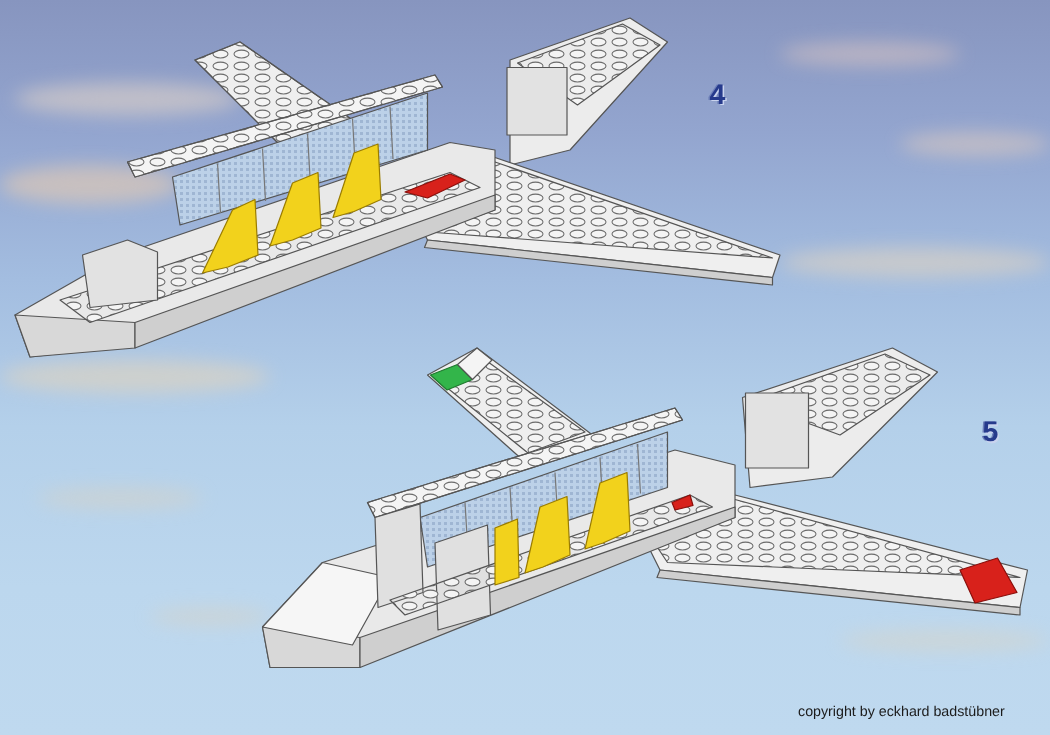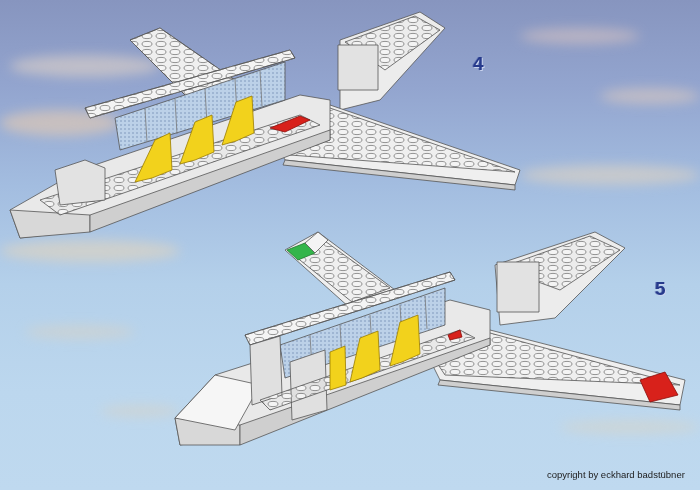--- a/index.html
+++ b/index.html
@@ -3,21 +3,21 @@
   <meta charset="utf-8">
   <style>
     html, body { margin: 0; padding: 0; }
     body { width: 700px; height: 490px; overflow: hidden; position: relative; font-family: "Liberation Sans", sans-serif; }
     .scene { position: absolute; left: 0; top: 0; width: 700px; height: 490px; overflow: hidden;
       background: linear-gradient(180deg, #8795bf 0%, #93a5cf 18%, #a3bde0 38%, #b4d0ea 58%, #bcd7ee 80%, #bfd9ef 100%); }
     .cloud { position: absolute; border-radius: 50%; filter: blur(6px); opacity: 0.55; }
     .art { position: absolute; left: 0; top: 0; }
     .step-num { position: absolute; font-weight: bold; font-size: 19px; color: #263a8c;
       text-shadow: 1px 1px 0 #c9d3ee, -1px 0 0 #6d7fb8; }
-    .copyright { position: absolute; left: 547px; top: 469px; font-size: 9.5px; color: #1b1b1b; }
+    .copyright { position: absolute; left: 532px; top: 469px; font-size: 9.5px; color: #1b1b1b; }
   </style>
 </head>
 <body>
 
 <div class="scene">
 
   <div class="cloud" style="left:10px;top:55px;width:150px;height:22px;background:#e7d7c8;"></div>
   <div class="cloud" style="left:0px;top:110px;width:120px;height:26px;background:#efcfae;"></div>
   <div class="cloud" style="left:520px;top:28px;width:120px;height:16px;background:#dcc6c2;"></div>
   <div class="cloud" style="left:600px;top:88px;width:100px;height:16px;background:#e2cdbf;"></div>

